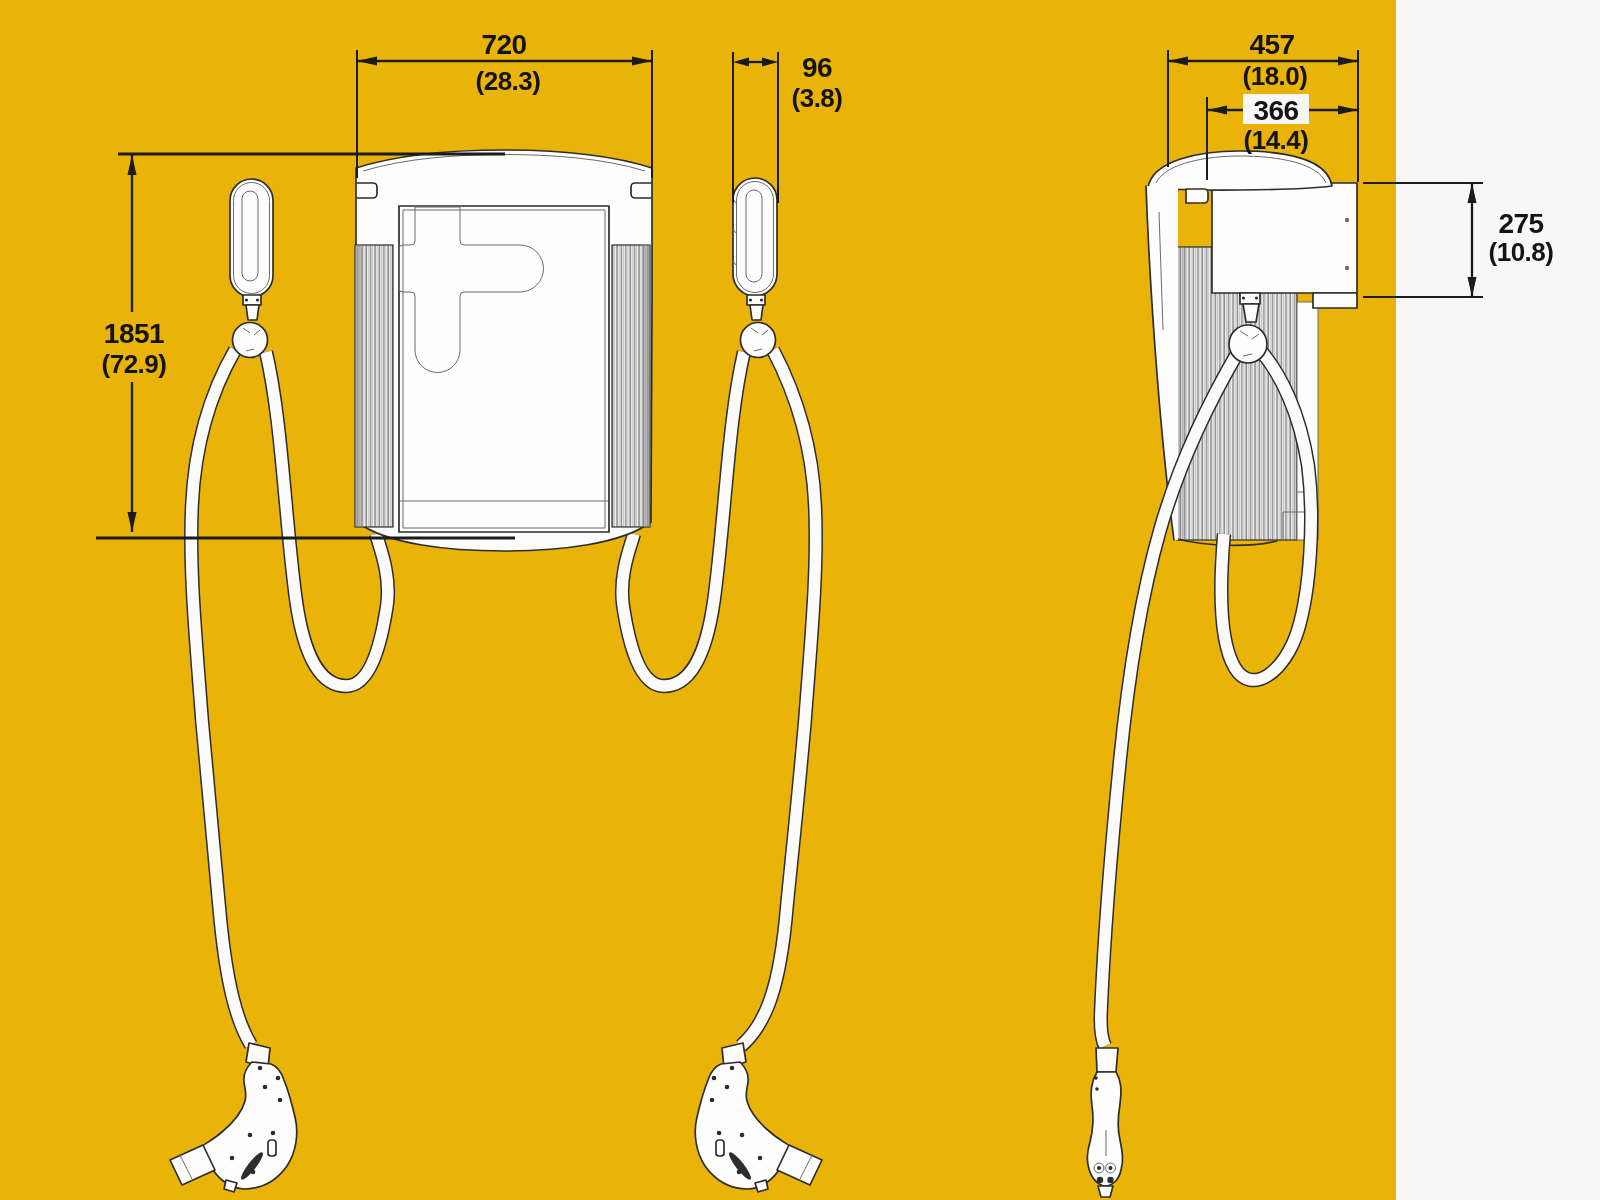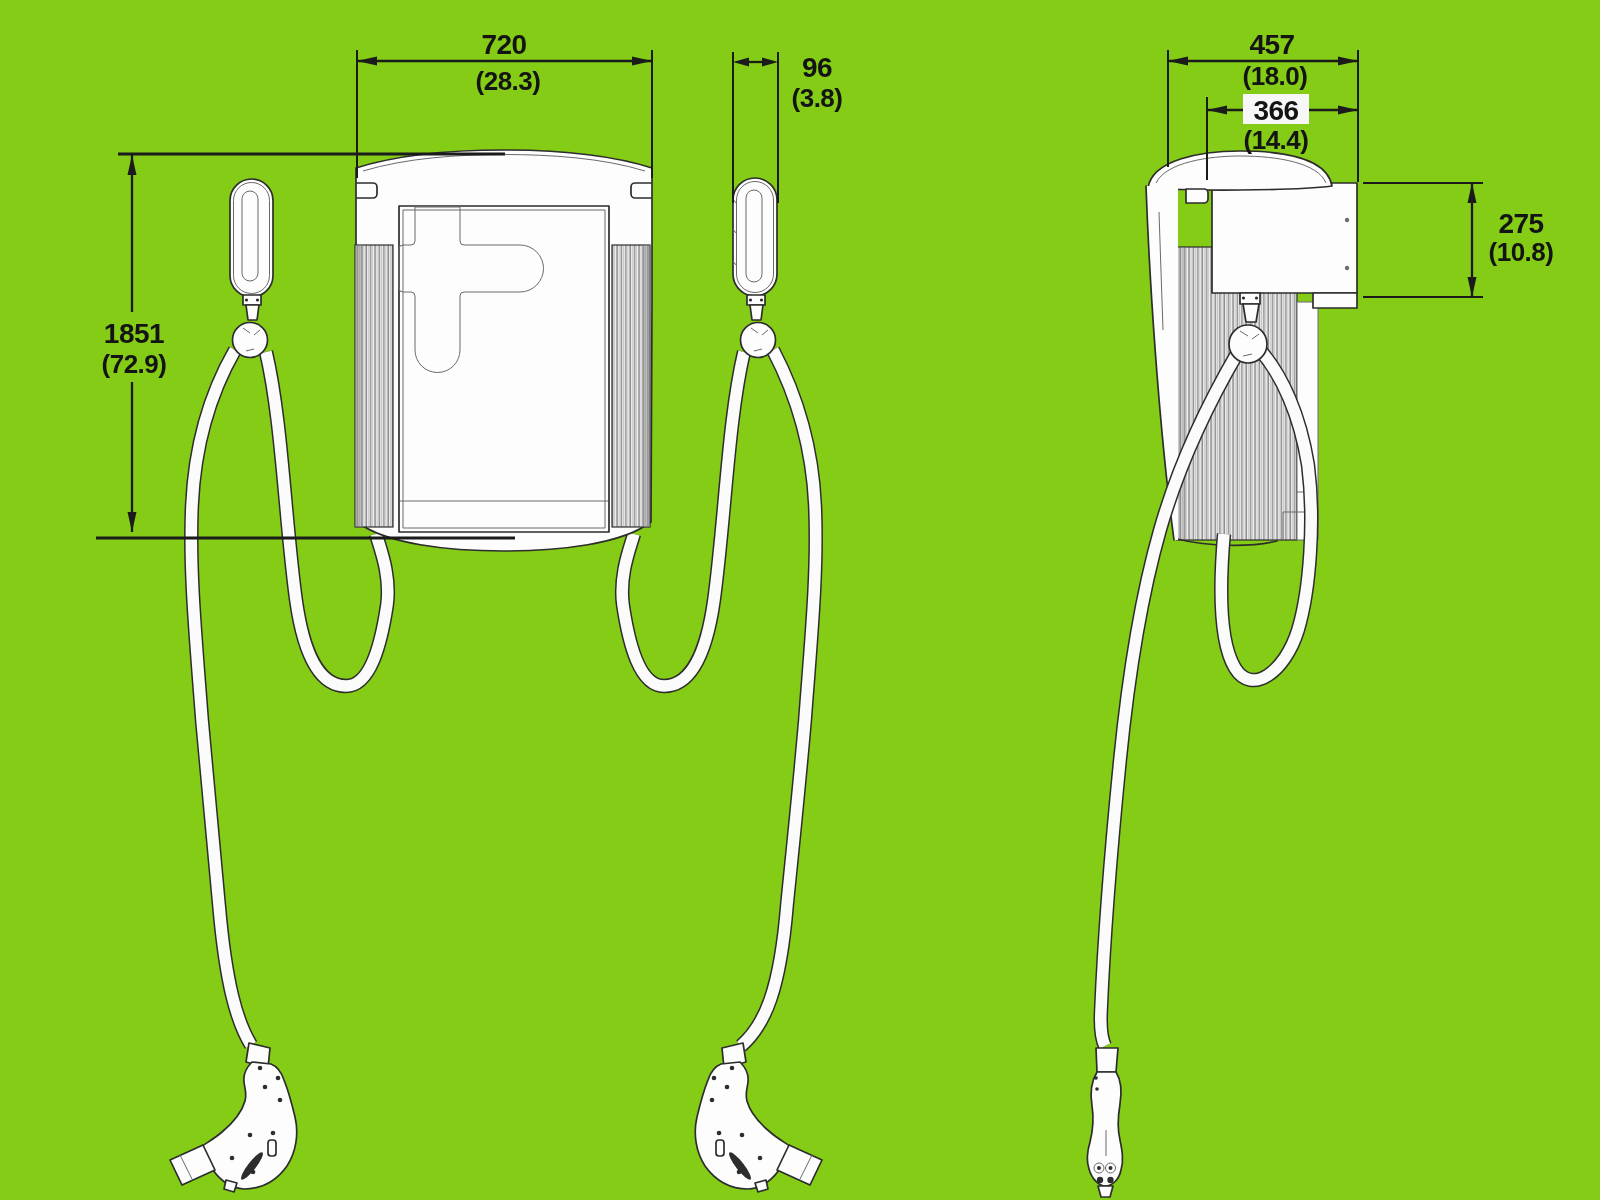--- a/index.html
+++ b/index.html
@@ -1,16 +1,16 @@
 <!DOCTYPE html>
 <html><head>
 <meta charset="utf-8">
 <style>
   html,body{margin:0;padding:0;background:#f7f7f7;}
-  .canvas{width:1600px;height:1200px;position:relative;background:#84cc16;}
+  .canvas{width:1396px;height:1200px;position:relative;background:#eab308;}
   svg{display:block}
   
   .ln   {fill:none;stroke:#2d2d2d;stroke-width:1.7;stroke-linejoin:round;stroke-linecap:round}
   .lnthin{fill:none;stroke:#6a6a6a;stroke-width:1;stroke-linejoin:round}
   .wh   {fill:#fdfdfd}
   .dk   {fill:#2d2d2d;stroke:none}
   
   .dln  {stroke:#1b1b1b;stroke-width:2.3;fill:none}
   .dext {stroke:#1b1b1b;stroke-width:2;fill:none}
   .dextb{stroke:#1b1b1b;stroke-width:3;fill:none}

